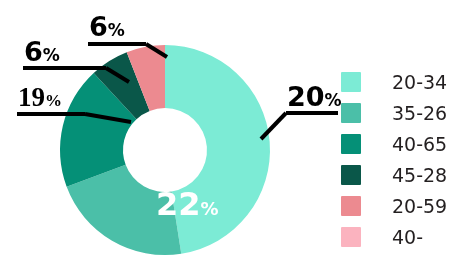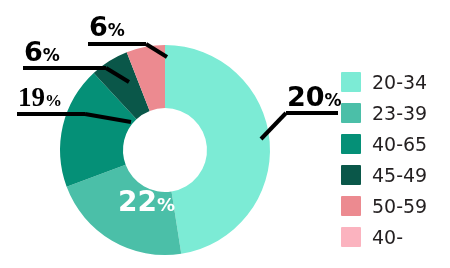--- a/index.html
+++ b/index.html
@@ -33,20 +33,21 @@
     left: 341px;
     top: 66px;
     display: flex;
     flex-direction: column;
     gap: 0px;
   }
   .legend-item {
     display: flex;
     align-items: center;
     height: 31px;
+    gap: 20px;
   }
   .legend-swatch {
     width: 20px;
     height: 20px;
     flex: 0 0 20px;
     border-radius: 1px;
   }
   .legend-label {
     margin-left: 11px;
     font-size: 19px;
@@ -66,21 +67,21 @@
     font-size: 27px;
     font-weight: bold;
   }
   .pct-sign {
     font-size: 17px;
     font-weight: bold;
   }
   .pct-inside {
     color: #ffffff;
   }
-  .pct-inside .pct-num { font-size: 28px; }
+  .pct-inside .pct-num { font-size: 32px; margin-left: 38px; }
   .pct-inside .pct-sign { font-size: 18px; }
 </style>
 </head>
 <body>
 
 <div id="stage">
 
   <svg id="donut-svg" viewBox="0 0 450 268">
     <g>
 
@@ -131,33 +132,33 @@
     <span class="pct-num">6</span><span class="pct-sign">%</span>
   </div>
 
   <div class="legend">
     <div class="legend-item">
       <span class="legend-swatch" style="background:#7CEBD5"></span>
       <span class="legend-label">20-34</span>
     </div>
     <div class="legend-item">
       <span class="legend-swatch" style="background:#4BBFA8"></span>
-      <span class="legend-label">23-39</span>
+      <span class="legend-label">35-26</span>
     </div>
     <div class="legend-item">
       <span class="legend-swatch" style="background:#059077"></span>
       <span class="legend-label">40-65</span>
     </div>
     <div class="legend-item">
       <span class="legend-swatch" style="background:#0A5749"></span>
-      <span class="legend-label">45-49</span>
+      <span class="legend-label">45-28</span>
     </div>
     <div class="legend-item">
       <span class="legend-swatch" style="background:#EC8A90"></span>
-      <span class="legend-label">50-59</span>
+      <span class="legend-label">20-59</span>
     </div>
     <div class="legend-item">
       <span class="legend-swatch" style="background:#FBB3BF"></span>
       <span class="legend-label">40-</span>
     </div>
   </div>
 
 </div>
 
 </body></html>

